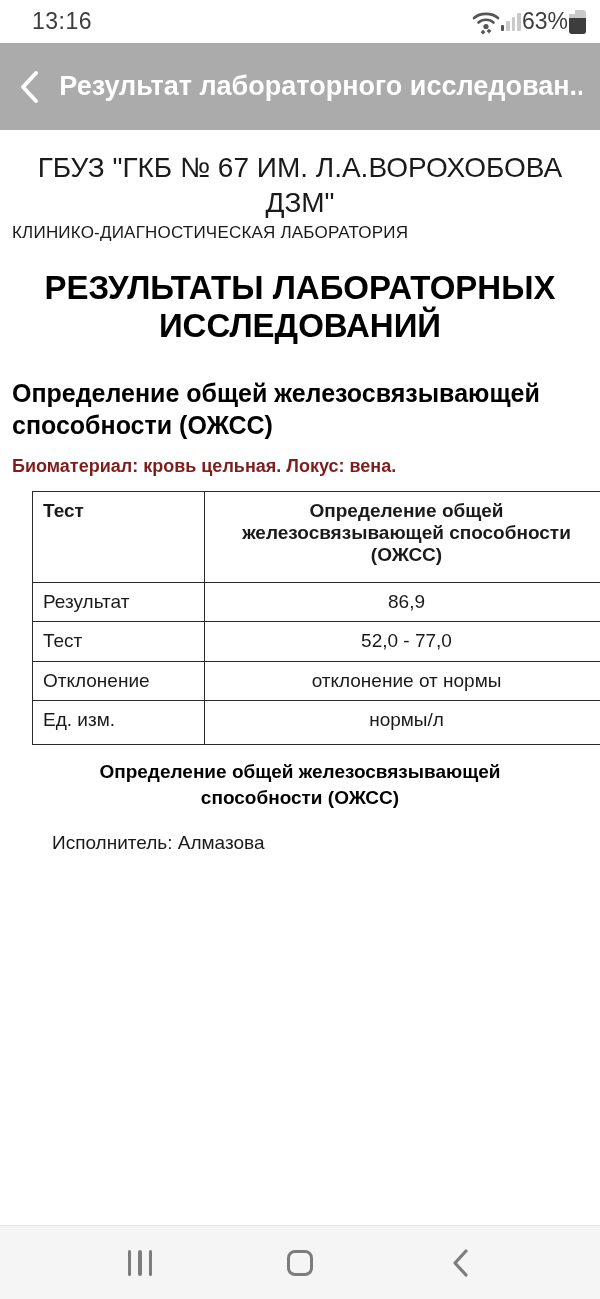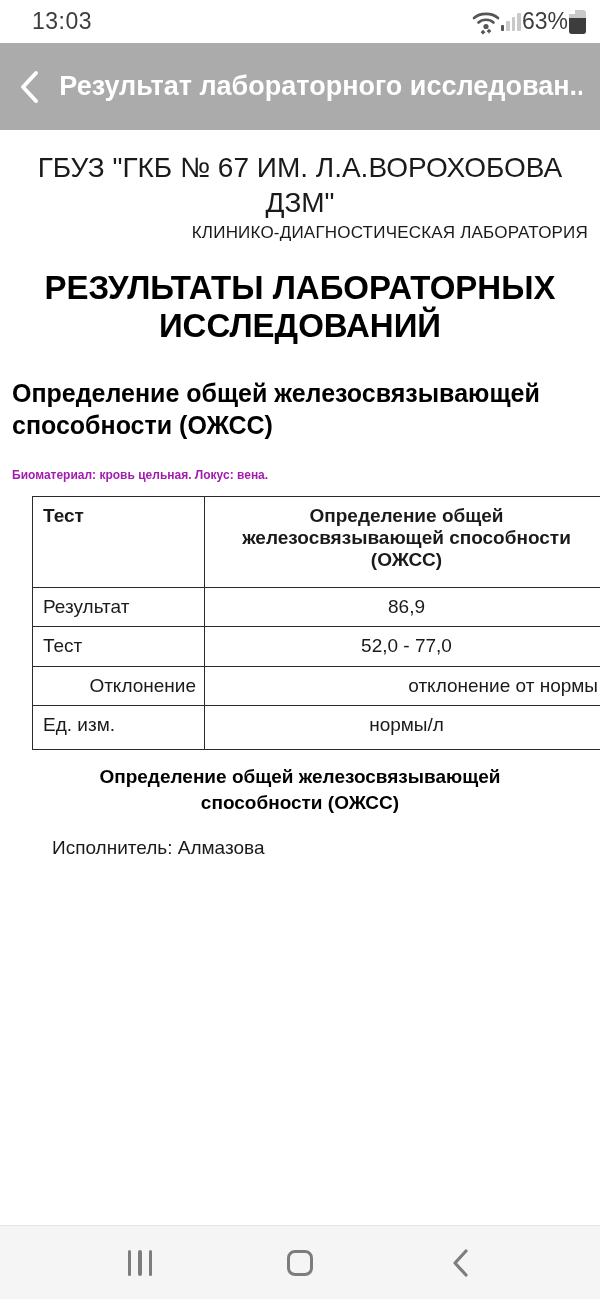--- a/index.html
+++ b/index.html
@@ -62,52 +62,52 @@
     margin-left: 6px;
   }
 
   
   .content { flex: 1 1 auto; padding: 20px 12px 0 12px; overflow: hidden; }
   .org-name {
     text-align: center; font-size: 28px; font-weight: 400;
     line-height: 1.25; color: #1a1a1a;
   }
   .lab-name {
-    text-align: right; font-size: 17px; font-weight: 400;
+    text-align: left; font-size: 17px; font-weight: 400;
     margin-top: 3px; color: #1a1a1a; letter-spacing: 0.2px;
   }
   .report-title {
     text-align: center; font-size: 33px; font-weight: 700;
     line-height: 1.15; margin-top: 26px; color: #000;
   }
   .test-section-title {
     font-size: 25px; font-weight: 700; line-height: 1.3;
     margin-top: 32px; color: #000;
   }
   .biomaterial {
-    font-size: 12px; font-weight: 700; margin-top: 26px; color: #a21caf;
+    font-size: 18px; font-weight: 700; margin-top: 14px; color: #7f1d1d;
   }
 
   table.results {
     width: 575px; margin-top: 14px;
     border-collapse: collapse;
     font-size: 19px; color: #1a1a1a; margin-left: 20px;
   }
   table.results td, table.results th {
     border: 1.7px solid #2b2b2b;
     vertical-align: top;
     padding: 8px 8px 8px 10px;
   }
   table.results .col-label { width: 172px; text-align: left; }
   table.results .col-value { text-align: center; }
   table.results tr.hdr th { font-weight: 700; }
   table.results tr.hdr td, table.results tr.hdr th { height: 91px; }
   table.results tr.r1 td { height: 38px; }
   table.results tr.r2 td { height: 40px; }
-  table.results tr.r3 td { height: 39px; text-align: right; }
+  table.results tr.r3 td { height: 39px; }
   table.results tr.r4 td { height: 65px; }
   table.results tr.r5 td { height: 44px; }
   .hdr-value-inner { max-width: 330px; margin: 0 auto; }
 
   .table-caption {
     text-align: center; font-weight: 700; font-size: 19px;
     line-height: 1.35; margin: 14px auto 0 auto; max-width: 500px; color:#000;
   }
   .executor { font-size: 19px; margin-top: 22px; color: #1a1a1a; margin-left: 40px; }
 
@@ -128,21 +128,21 @@
   .home-icon {
     width: 26px; height: 26px; border: 3.5px solid #7d7d7d; border-radius: 8px;
   }
 </style>
 </head>
 <body>
 
 <div class="screen">
 
   <div class="status-bar">
-    <span class="status-time">13:03</span>
+    <span class="status-time">13:16</span>
     <span class="status-right">
       <svg width="28" height="26" viewBox="0 0 28 26">
         <path d="M2 9 C8 3.5, 20 3.5, 26 9" stroke="#555" stroke-width="2.6" fill="none" stroke-linecap="round"></path>
         <path d="M6.5 13.5 C10.5 9.8, 17.5 9.8, 21.5 13.5" stroke="#555" stroke-width="2.6" fill="none" stroke-linecap="round"></path>
         <circle cx="14" cy="17.5" r="2.6" fill="#555"></circle>
         <path d="M11 21 l0 3.2 m-1.8-1.6 l1.8 1.8 1.8-1.8" stroke="#555" stroke-width="1.5" fill="none"></path>
         <path d="M17 24.2 l0 -3.2 m-1.8 1.6 l1.8 -1.8 1.8 1.8" stroke="#555" stroke-width="1.5" fill="none"></path>
       </svg>
       <span class="sig-bars">
         <i class="on"></i>

